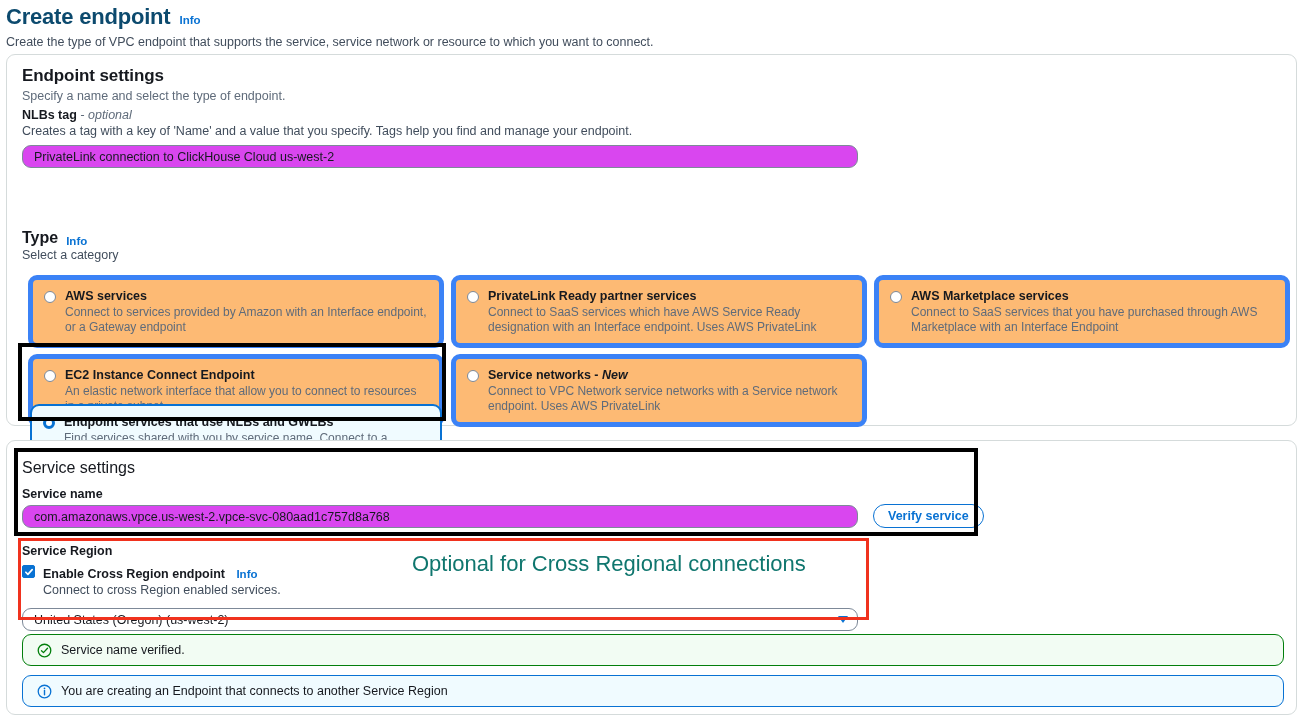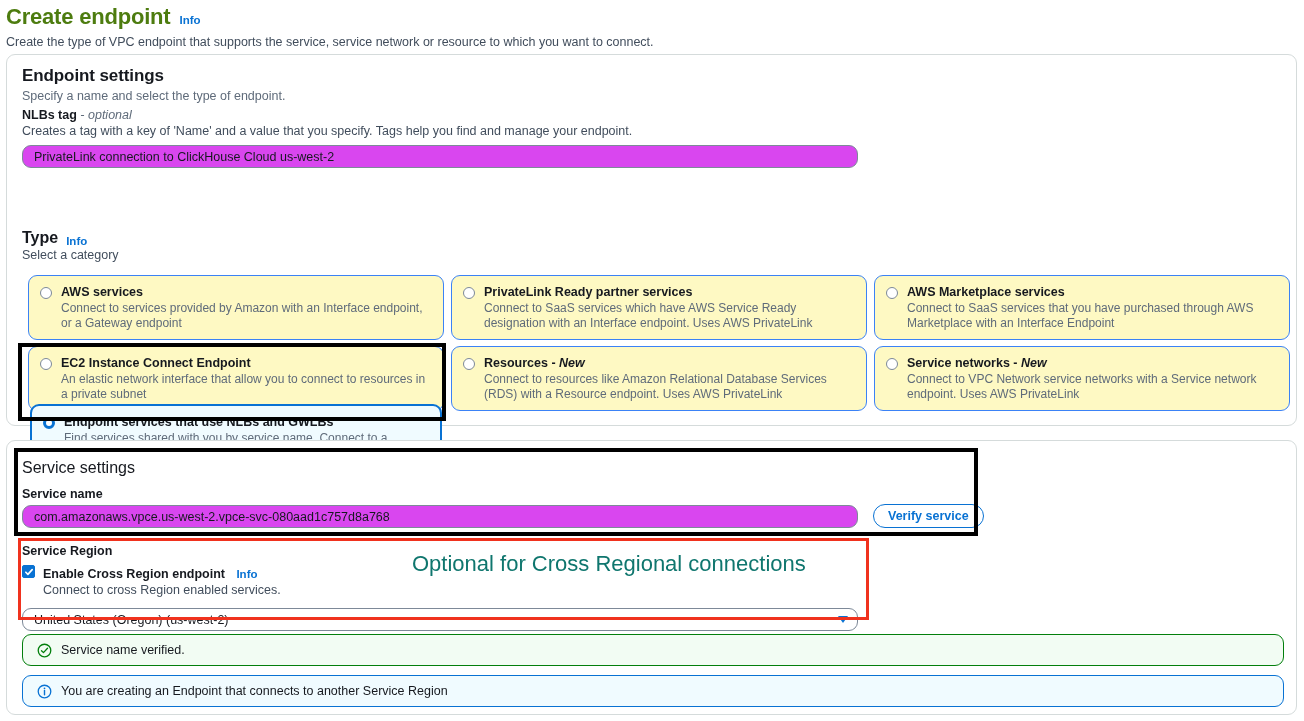--- a/index.html
+++ b/index.html
@@ -11,21 +11,21 @@
     color: #16191f;
     overflow: hidden;
   }
   .page { position: relative; width: 1304px; height: 721px; }
 
   
   .page-header { padding: 4px 0 0 6px; }
   .page-title-row { display: flex; align-items: baseline; gap: 9px; }
   .page-title {
     font-size: 22px; font-weight: 700; letter-spacing: -0.2px;
-    color: #4d7c0f; margin: 0;
+    color: #0c4a6e; margin: 0;
   }
   .info-link { font-size: 11.5px; color: #0972d3; font-weight: 700; cursor: pointer; }
   .page-subtitle { font-size: 12.5px; color: #414d5c; margin-top: 5px; }
 
   
   .card {
     position: absolute;
     background: #ffffff;
     border: 1px solid #d5dbdb;
     border-radius: 9px;
@@ -59,22 +59,22 @@
   
   .radio-grid {
     position: absolute; left: 21px; top: 220px;
     width: 1262px;
     display: grid;
     grid-template-columns: 416px 416px 416px;
     column-gap: 7px;
     row-gap: 6px;
   }
   .radio-card {
-    border: 1px solid #3b82f6; border-radius: 9px;
-    background: #fef9c3;
+    border: 5px solid #3b82f6; border-radius: 9px;
+    background: #fdba74;
     padding: 9px 12px 9px 11px;
     display: flex; gap: 9px;
     min-height: 56px;
   }
   .radio-card.selected {
     border: 2px solid #0972d3;
     background: #f0fbff;
   }
   .radio-ring {
     width: 12px; height: 12px; border-radius: 50%;
@@ -221,27 +221,20 @@
       </div>
 
       <div class="radio-card">
         <span class="radio-ring"></span>
         <span class="radio-body">
           <span class="radio-title" style="display:block;">EC2 Instance Connect Endpoint</span>
           <span class="radio-desc" style="display:block;">An elastic network interface that allow you to connect to resources in a private subnet</span>
         </span>
       </div>
 
-      <div class="radio-card">
-        <span class="radio-ring"></span>
-        <span class="radio-body">
-          <span class="radio-title" style="display:block;">Resources - <i>New</i></span>
-          <span class="radio-desc" style="display:block;">Connect to resources like Amazon Relational Database Services (RDS) with a Resource endpoint. Uses AWS PrivateLink</span>
-        </span>
-      </div>
 
       <div class="radio-card">
         <span class="radio-ring"></span>
         <span class="radio-body">
           <span class="radio-title" style="display:block;">Service networks - <i>New</i></span>
           <span class="radio-desc" style="display:block;">Connect to VPC Network service networks with a Service network endpoint. Uses AWS PrivateLink</span>
         </span>
       </div>
     </div>
 

